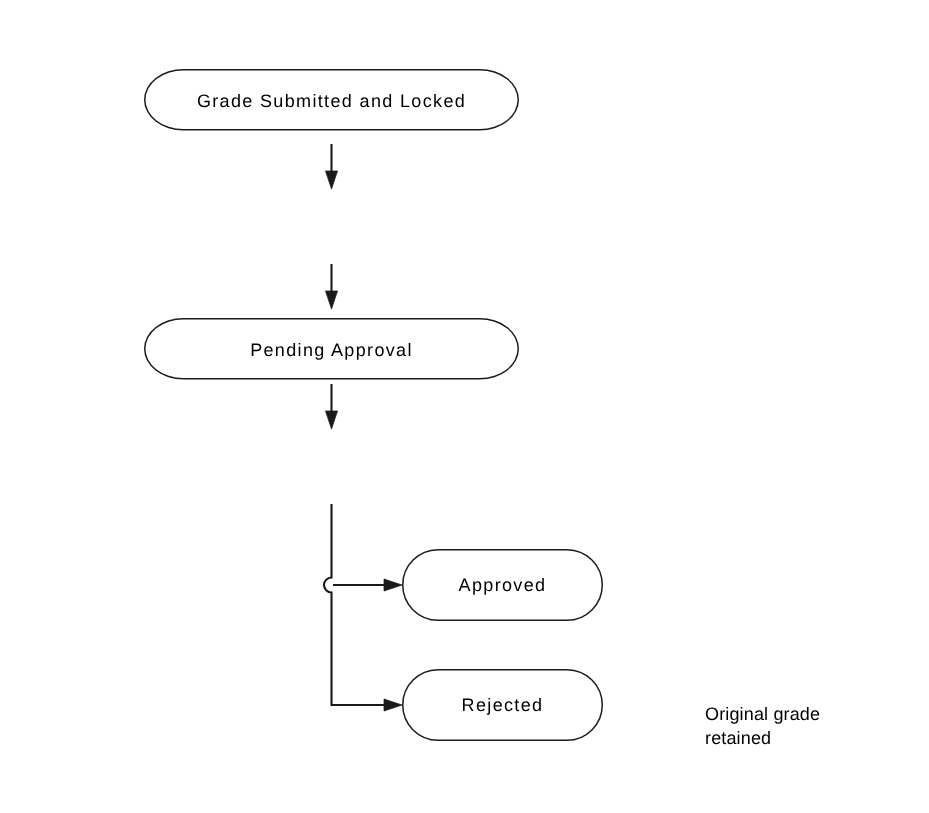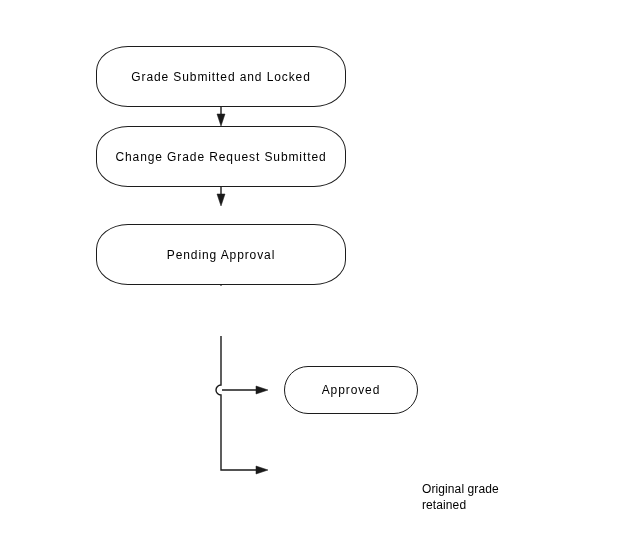--- a/index.html
+++ b/index.html
@@ -36,25 +36,25 @@
     align-items: center;
     justify-content: center;
     font-size: 12px;
     letter-spacing: 0.9px;
     text-align: center;
     white-space: nowrap;
   }
   .node.big {
     left: 96px;
     width: 250px;
-    height: 61px;
+    height: 41px;
     border-radius: 32px / 25px;
   }
   .node.small {
-    left: 284px;
+    left: 268px;
     width: 134px;
     height: 48px;
     border-radius: 24px;
   }
   .annotation {
     position: absolute;
     left: 422px;
     font-size: 12px;
     line-height: 16px;
     white-space: pre-line;
@@ -84,25 +84,25 @@
       <polygon points="256,466 256,474 268,470"></polygon>
     </g>
     <g>
       <path d="M222 390 L257 390"></path>
       <polygon points="256,386 256,394 268,390"></polygon>
     </g>
   </svg>
 
   <div class="node big" style="top:46px;">Grade Submitted and Locked</div>
 
-  <div class="node big" style="top:126px;">Change Grade Request Submitted</div>
 
-  <div class="node big" style="top:224px;">Pending Approval</div>
+  <div class="node big" style="top:212px;">Pending Approval</div>
 
 
   <div class="node small" style="top:366px;">Approved</div>
 
+  <div class="node small" style="top:446px;">Rejected</div>
 
 
-  <div class="annotation" style="top:481px;">Original grade
+  <div class="annotation" style="top:468px;margin-left:48px;">Original grade
 retained</div>
 
 </div>
 
 </body></html>

